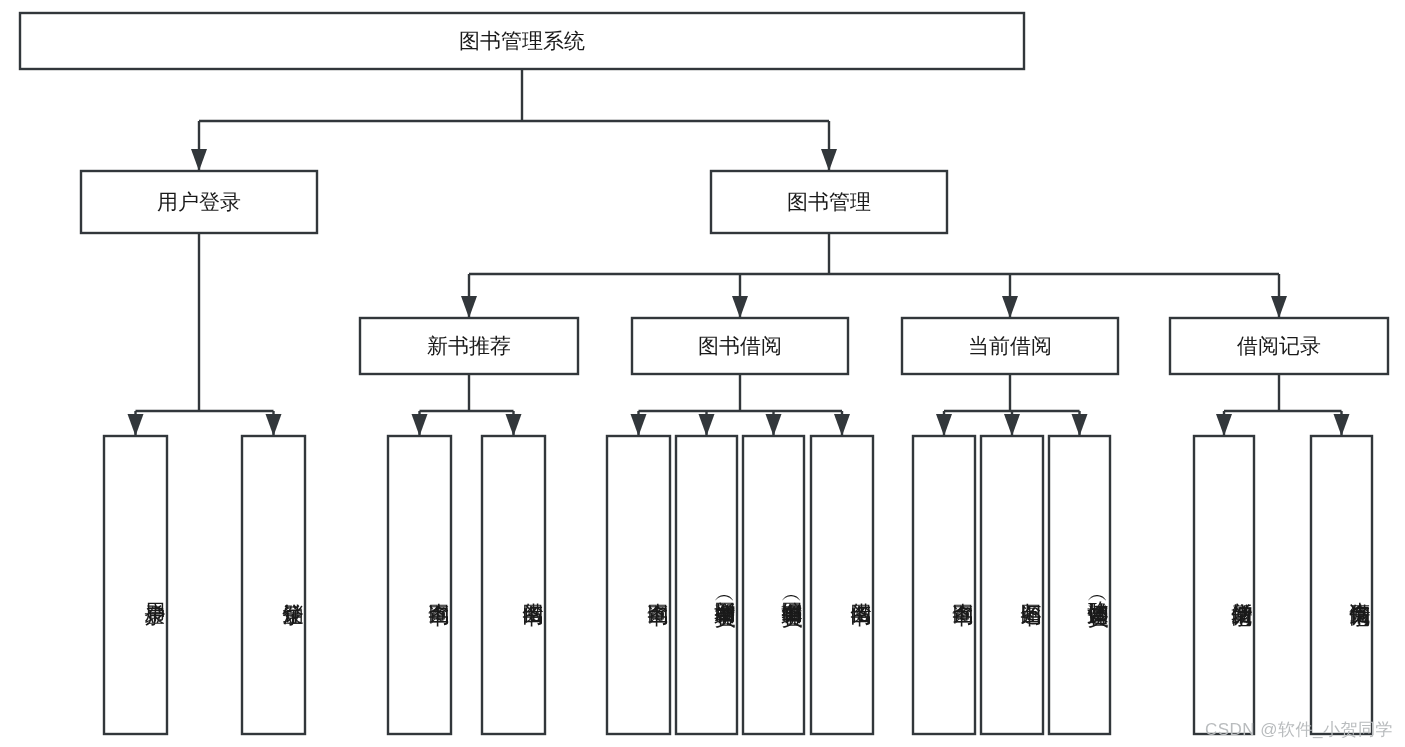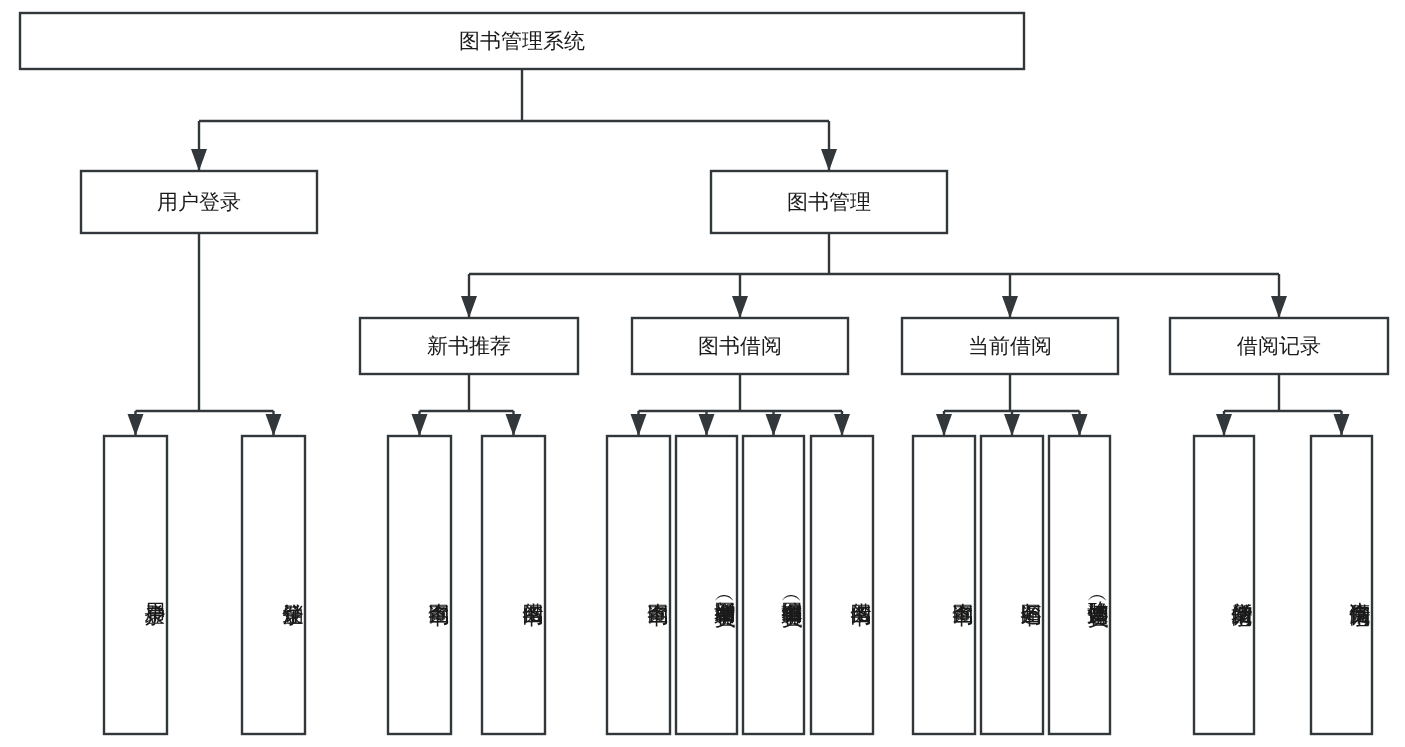--- a/index.html
+++ b/index.html
@@ -179,14 +179,15 @@
       <div class="leaf-label" style="left: 676px; top: 450px; width: 61px; height: 276px;">新增图书（管理员）</div>
       <div class="leaf-label" style="left: 743px; top: 450px; width: 61px; height: 276px;">编辑图书（管理员）</div>
       <div class="leaf-label" style="left: 811px; top: 450px; width: 62px; height: 276px;">借阅图书</div>
       <div class="leaf-label" style="left: 913px; top: 450px; width: 62px; height: 276px;">查询图书</div>
       <div class="leaf-label" style="left: 981px; top: 450px; width: 62px; height: 276px;">归还图书</div>
       <div class="leaf-label" style="left: 1049px; top: 450px; width: 61px; height: 276px;">确认归还（管理员）</div>
       <div class="leaf-label" style="left: 1194px; top: 450px; width: 60px; height: 276px;">新增借阅记录</div>
       <div class="leaf-label" style="left: 1311px; top: 450px; width: 61px; height: 276px;">查询借阅记录</div>
     </div>
 
+  <div class="watermark">CSDN @软件_小贺同学</div>
 
 </div>
 
 </body></html>

